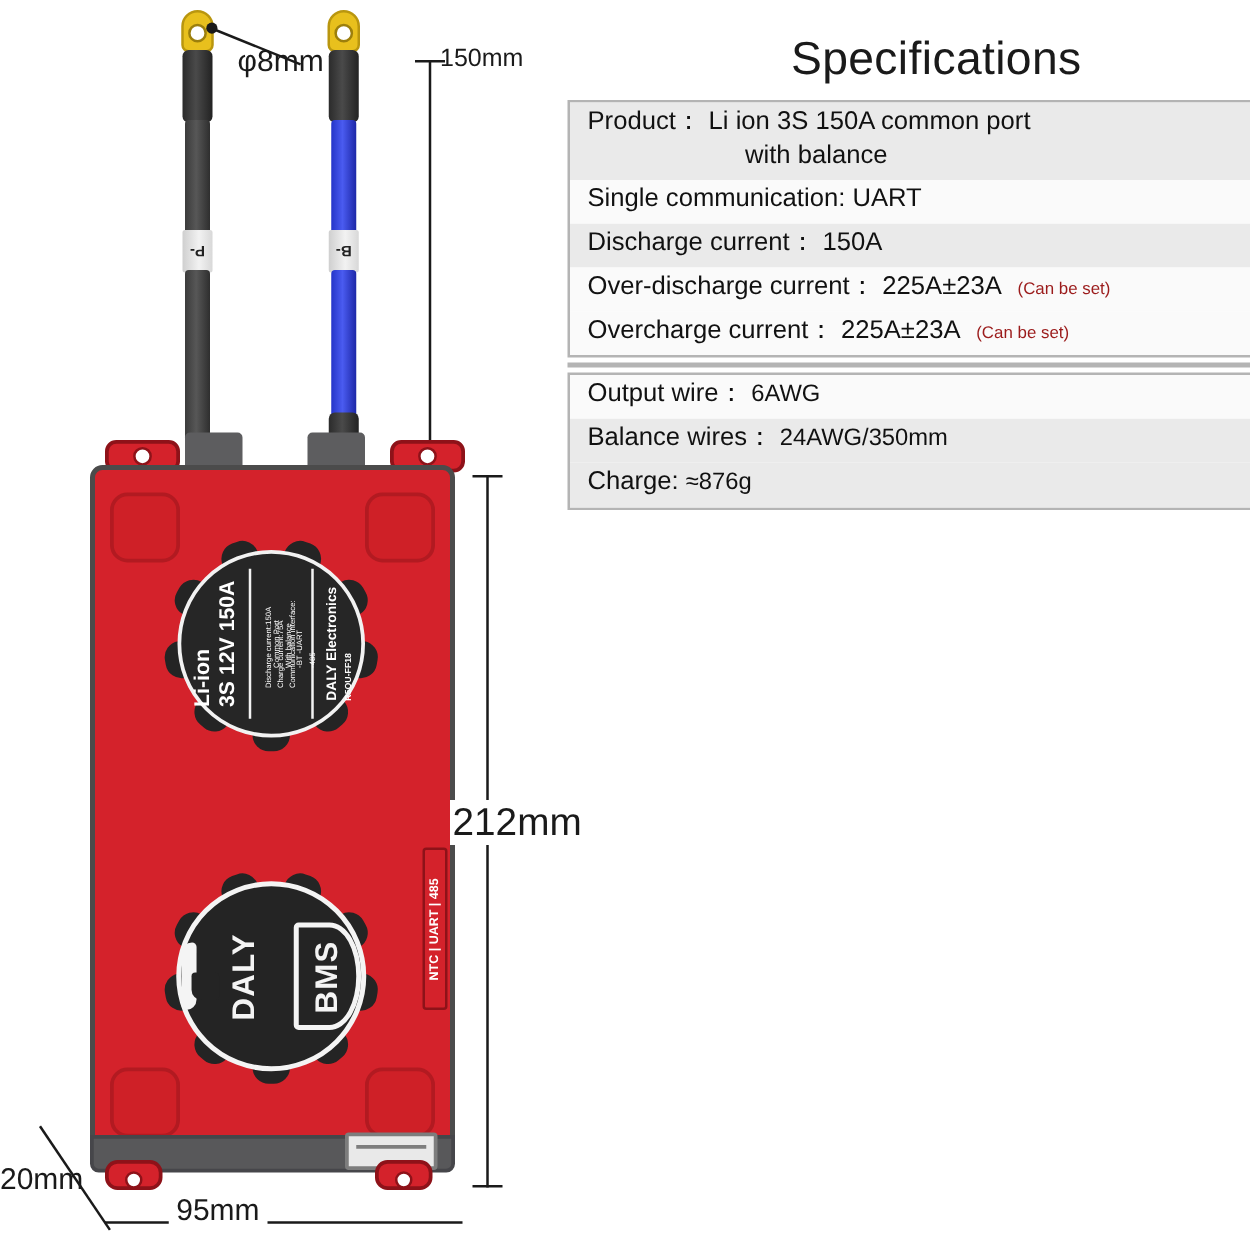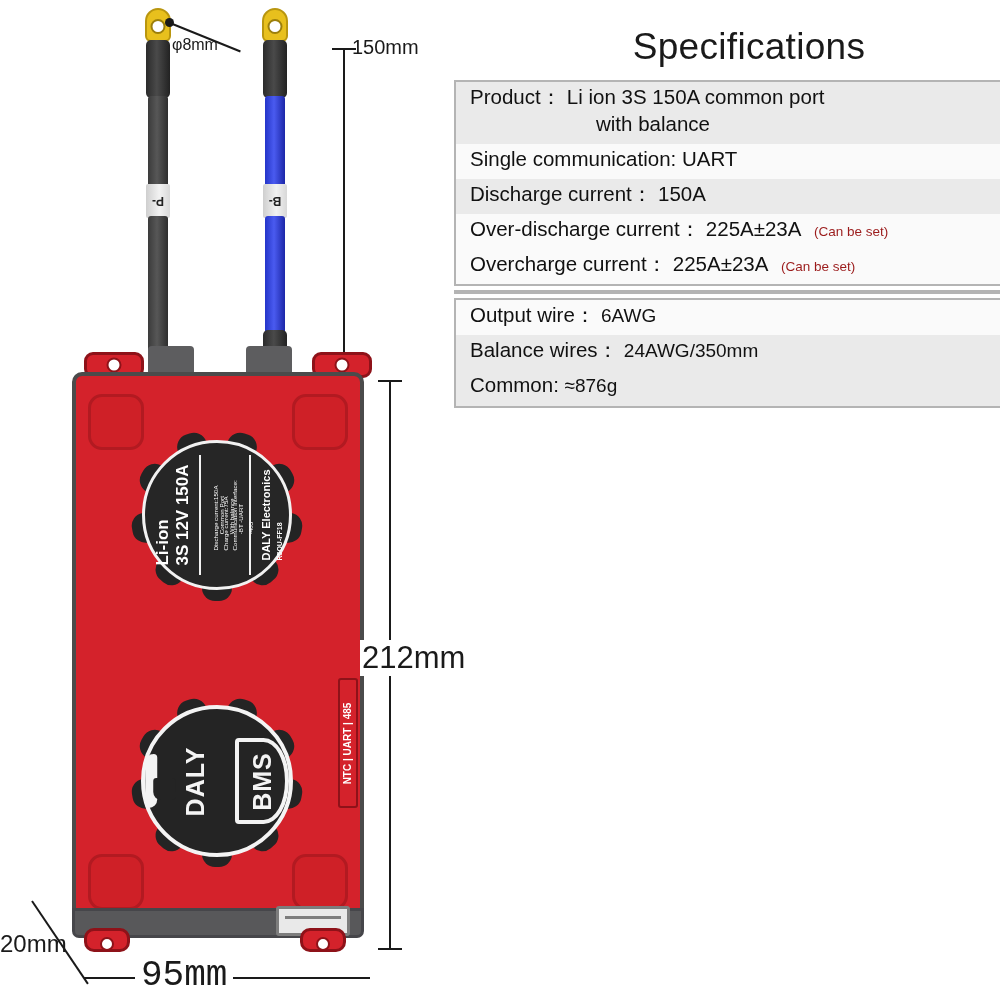--- a/index.html
+++ b/index.html
@@ -213,21 +213,21 @@
       <div class="lug" style="left:262px; top:8px;"></div>
       <div class="boot" style="left:263px; top:40px; height:58px;"></div>
       <div class="cable blu" style="left:265px; top:96px; height:92px;"></div>
       <div class="wire-tag" style="left:263px; top:184px;">B-</div>
       <div class="cable blu" style="left:265px; top:216px; height:130px;"></div>
       <div class="boot" style="left:263px; top:330px; height:48px;"></div>
     </div>
 
     <div class="dim-line" style="left:165px; top:18px; width:9px; height:9px; border-radius:50%;"></div>
     <div class="dim-line" style="left:170px; top:22px; width:76px; height:2px; transform:rotate(22deg); transform-origin:left center;"></div>
-    <div class="dim-label" style="left:172px; top:36px; font-size:16px;">φ8mm</div>
+    <div class="dim-label" style="left:190px; top:36px; font-size:24px;">φ8mm</div>
 
     <div class="dim-line" style="left:332px; top:48px; width:24px; height:2px;"></div>
     <div class="dim-line" style="left:343px; top:48px; width:2px; height:310px;"></div>
     <div class="dim-label" style="left:352px; top:36px; font-size:20px;">150mm</div>
 
     <div class="mount-tab" style="left:84px; top:352px;"></div>
     <div class="mount-tab" style="left:312px; top:352px;"></div>
 
     <div class="heatsink-pad" style="left:148px; top:346px; width:46px; height:34px;"></div>
     <div class="heatsink-pad" style="left:246px; top:346px; width:46px; height:34px;"></div>
@@ -315,21 +315,21 @@
     <div id="bottom-connector"></div>
     <div class="foot" style="left:84px; top:928px;"></div>
     <div class="foot" style="left:300px; top:928px;"></div>
 
     <div class="dim-line" style="left:378px; top:380px; width:24px; height:2px;"></div>
     <div class="dim-line" style="left:389px; top:380px; width:2px; height:570px;"></div>
     <div class="dim-line" style="left:378px; top:948px; width:24px; height:2px;"></div>
     <div class="dim-label" style="left:360px; top:640px; font-size:31px; background:#fff; padding:0 2px;">212mm</div>
 
     <div class="dim-line" style="left:84px; top:977px; width:286px; height:2px;"></div>
-    <div class="dim-label" style="left:135px; top:955px; font-size:36px; background:#fff; padding:0 6px;font-family:Liberation Mono, monospace;">95mm</div>
+    <div class="dim-label" style="left:135px; top:955px; font-size:24px; background:#fff; padding:0 6px;">95mm</div>
 
     <div class="dim-line" style="left:32px; top:900px; width:100px; height:2px; transform:rotate(56deg); transform-origin:left center;"></div>
     <div class="dim-label" style="left:0px; top:930px; font-size:24px;">20mm</div>
   </div>
 
   <div id="spec-panel">
     <div id="spec-title">Specifications</div>
 
     <div class="spec-section">
       <div class="spec-row shade">
@@ -363,18 +363,18 @@
     <div class="spec-section">
       <div class="spec-row plain">
         <span class="spec-label">Output wire：</span>
         <span class="spec-value sm">6AWG</span>
       </div>
       <div class="spec-row shade">
         <span class="spec-label">Balance wires：</span>
         <span class="spec-value sm">24AWG/350mm</span>
       </div>
       <div class="spec-row shade">
-        <span class="spec-label">Common:</span>
+        <span class="spec-label">Charge:</span>
         <span class="spec-value sm">≈876g</span>
       </div>
     </div>
   </div>
 </div>
 
 </body></html>

